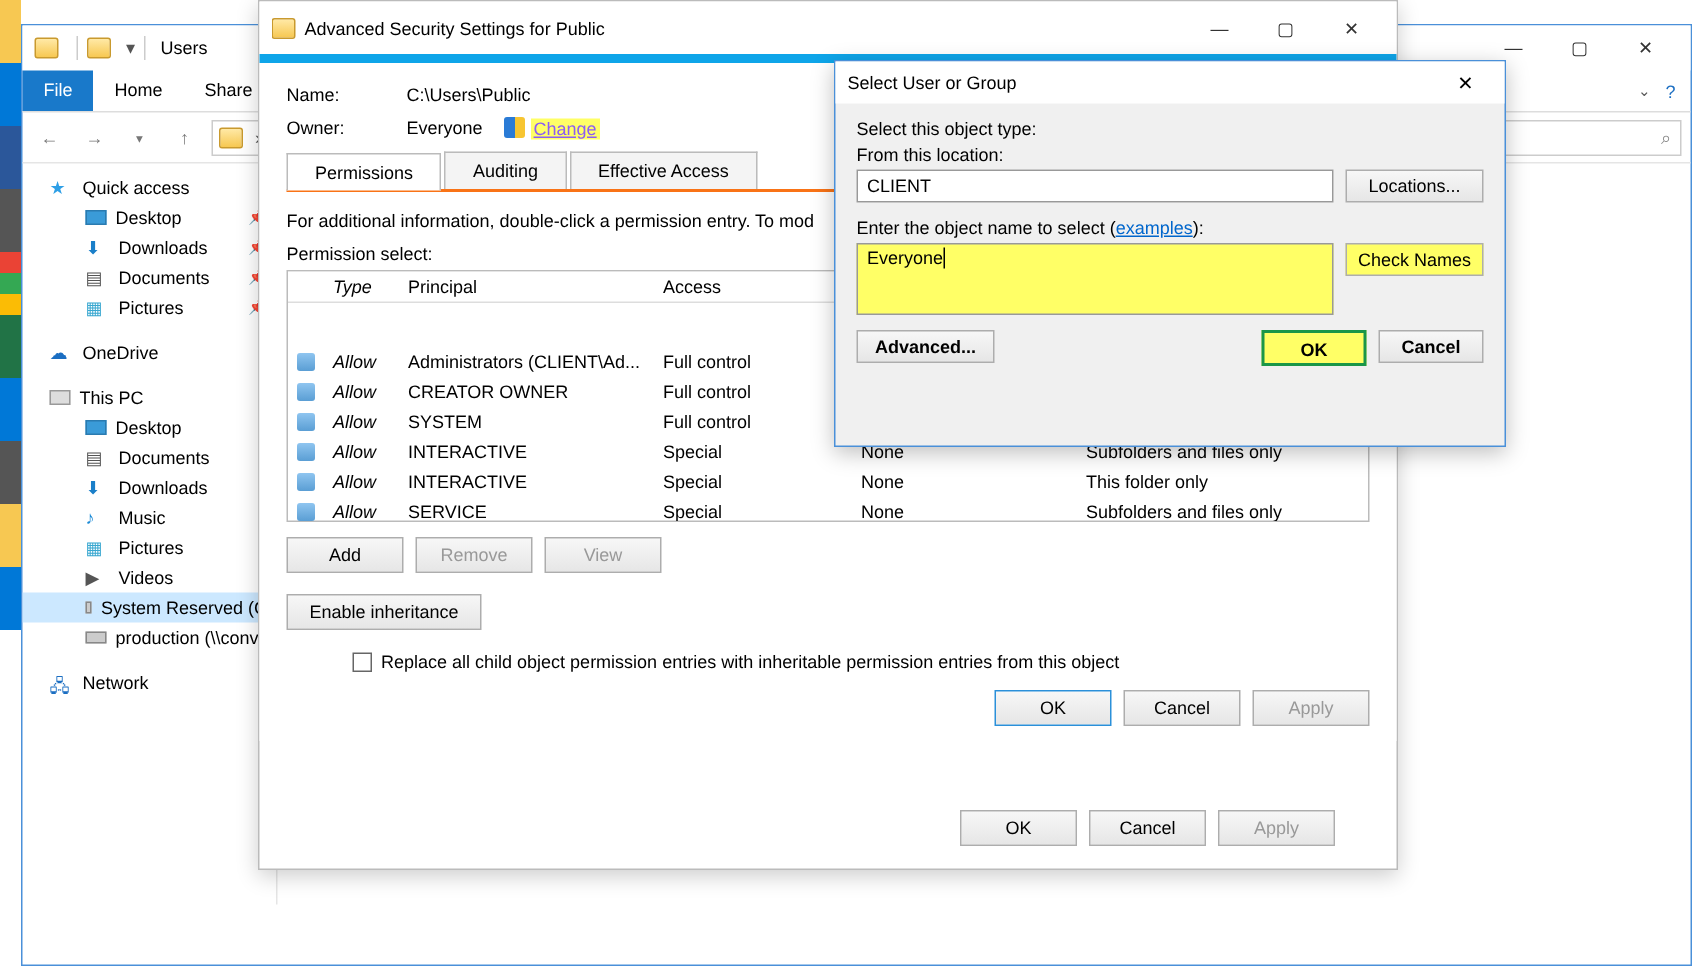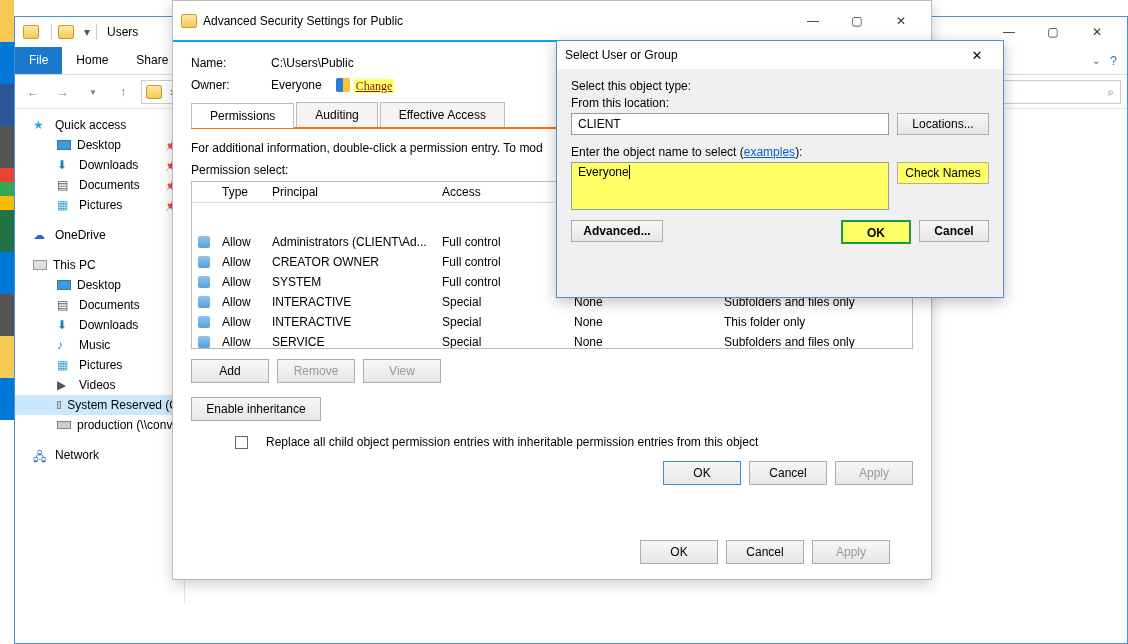--- a/index.html
+++ b/index.html
@@ -41,56 +41,56 @@
 .ico-music { color: #1b8ad6; }
 .ico-pic { color: #38a7d0; }
 .ico-vid { color: #555; }
 
 .statusbar { height: 22px; border-top: 1px solid #e5e5e5; display: flex; align-items: center; padding: 0 8px; gap: 18px; color: #1b6ec2; }
 .statusbar .views { margin-left: auto; display: flex; gap: 2px; }
 .view-btn { width: 22px; height: 16px; border: 1px solid #8ab6e0; background: #eaf3fb; }
 
 
 .adv-window { position: absolute; left: 172px; top: 0; width: 760px; height: 580px; background: #fff; border: 1px solid #bbb; box-shadow: 0 4px 14px rgba(0,0,0,.2); }
-.adv-titlebar { height: 41px; background: #fff; display: flex; align-items: center; padding: 0 8px; border-bottom: 2px solid #0ea5e9; }
+.adv-titlebar { height: 41px; background: #fff; display: flex; align-items: center; padding: 0 8px; border-bottom: 6px solid #0ea5e9; }
 .adv-titlebar .spacer { flex: 1; }
 .adv-body { padding: 14px 18px 10px; background: #fff; }
 .kv { display: flex; margin-bottom: 8px; }
 .kv .k { width: 80px; }
-.change-link { color: #7f1d1d; text-decoration: underline; background: #ffff66; padding: 0 2px; font-family: Liberation Serif, serif; }
+.change-link { color: #8b5cf6; text-decoration: underline; background: #ffff66; padding: 0 2px; }
 .shield { width: 14px; height: 14px; background: linear-gradient(90deg,#2a7bd6 50%,#f7c531 50%); border-radius: 2px; display: inline-block; margin-right: 4px; vertical-align: -2px; }
 .yellowhl { background: #ffff66; }
 
 .tabs { display: flex; border-bottom: 2px solid #f97316; margin-top: 8px; }
 .tab { padding: 5px 18px; border: 1px solid #bbb; border-bottom: none; background: #f4f4f4; margin-right: 2px; }
 .tab.active { background: #fff; position: relative; top: 1px; }
 
 .info-text { margin: 12px 0 8px; }
 .perm-label { margin-bottom: 4px; }
 .perm-table { border: 1px solid #bbb; height: 168px; overflow: hidden; }
 .perm-header { display: flex; background: #fff; border-bottom: 1px solid #ddd; }
 .perm-header > div, .perm-row > div { padding: 3px 6px; }
 .col-ico { width: 24px; }
-.col-type { width: 50px; }
+.col-type { width: 50px; font-style: italic; }
 .col-principal { width: 170px; }
 .col-access { width: 132px; }
 .col-inherited { width: 150px; }
 .col-applies { flex: 1; }
 .perm-row { display: flex; align-items: center; }
 .perm-row .col-ico { display: flex; align-items: center; justify-content: center; }
 .user-ico { width: 14px; height: 12px; background: linear-gradient(#8fc5f0,#5a9ed4); border-radius: 2px; display: inline-block; }
 .perm-scroll { overflow-y: scroll; height: 144px; margin-top: 29px; }
 
 .btn-row { display: flex; gap: 8px; margin: 10px 0 14px; }
 .win-button { min-width: 78px; height: 24px; border: 1px solid #adadad; background: linear-gradient(#f7f7f7,#e6e6e6); padding: 0 10px; text-align: center; line-height: 22px; }
 .win-button.disabled { color: #999; }
 .win-button.primary { border: 1px solid #2b90d9; }
 .win-button.highlighted { background: #ffff66; border: 2px solid #1a9648; }
 
-.checkbox-row { display: flex; align-items: center; gap: 18px; margin-bottom: 12px; padding-left: 44px; }
+.checkbox-row { display: flex; align-items: center; gap: 6px; margin-bottom: 12px; padding-left: 44px; }
 .chk { width: 13px; height: 13px; border: 1px solid #666; background: #fff; }
 
 .dlg-buttons { display: flex; gap: 8px; justify-content: flex-end; margin-top: 10px; }
 
 
 .outer-buttons { position: absolute; left: 640px; top: 540px; display: flex; gap: 8px; }
 
 
 .sel-dialog { position: absolute; left: 556px; top: 40px; width: 448px; height: 258px; background: #f0f0f0; border: 1px solid #4a90d9; box-shadow: 0 4px 14px rgba(0,0,0,.25); z-index: 5; }
 .sel-titlebar { height: 28px; background: #fff; display: flex; align-items: center; padding: 0 8px; }

